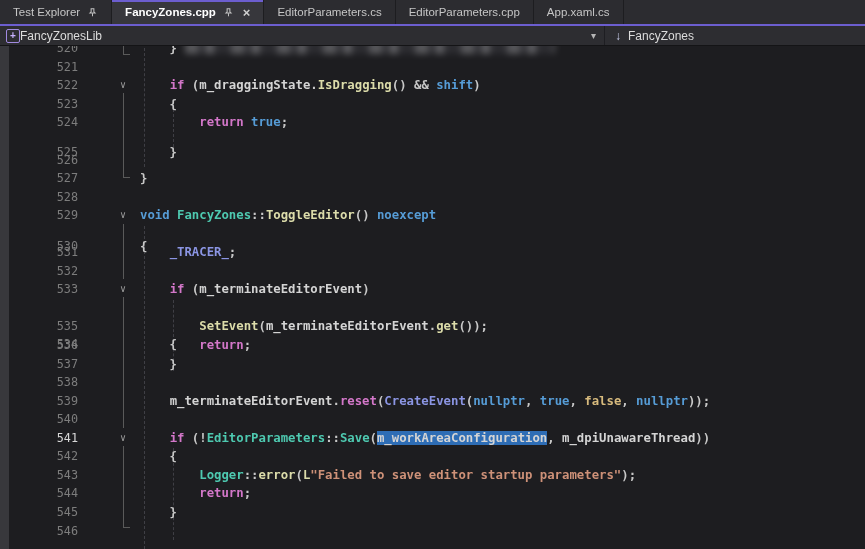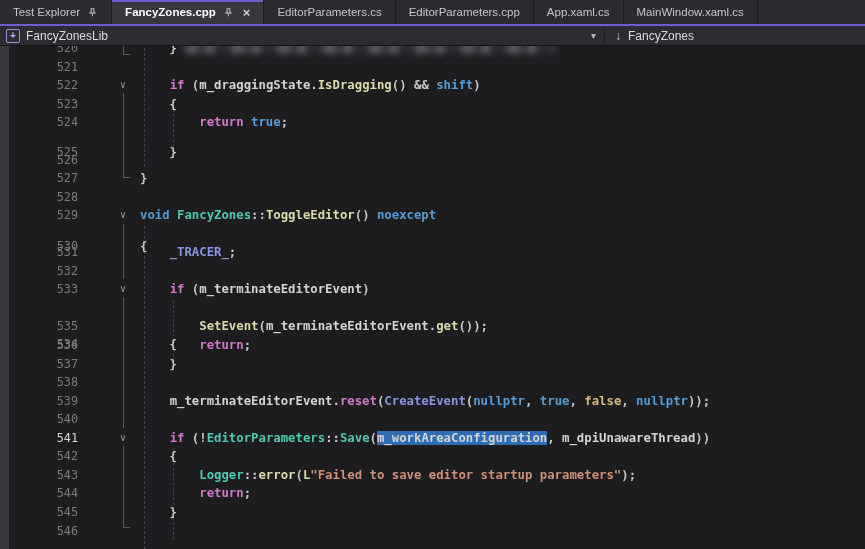--- a/index.html
+++ b/index.html
@@ -17,21 +17,21 @@
   .tab.active{background:#37373c;color:#ffffff;font-weight:bold;
        box-shadow:inset 0 2px 0 var(--accent);}
   .tab .close{font-size:13px;line-height:1;color:#d0d0d0;margin-left:2px;}
   .tab svg{display:block;}
   
   .navbar{position:absolute;left:0;top:26px;width:865px;height:20px;
           background:#2d2d31;display:flex;align-items:stretch;
           border-bottom:1px solid #141416;box-sizing:border-box;}
   .combo{display:flex;align-items:center;font-size:12px;color:#dcdcdc;cursor:default;}
   .combo.project{width:604px;padding-left:6px;box-sizing:border-box;}
-  .combo.project .lbl{flex:1;margin-left:6px;}
+  .combo.project .lbl{flex:1;}
   .chev{color:#b5b5b5;font-size:10px;margin-right:8px;}
   .proj-icon{width:12px;height:12px;border:1px solid #a18ae0;border-radius:2px;
              display:flex;align-items:center;justify-content:center;
              color:#c9b2ff;font-size:10px;line-height:1;font-weight:bold;}
   .vdiv{width:1px;background:#1e1e22;}
   .combo.member{padding-left:10px;gap:7px;}
   .down-arrow{color:#c9cdea;font-size:12px;}
   
   .editor{position:absolute;left:0;top:46px;width:865px;height:503px;
           background:#1d1d20;overflow:hidden;
@@ -79,23 +79,20 @@
       </div>
       <div class="tab">
         <span>EditorParameters.cs</span>
       </div>
       <div class="tab">
         <span>EditorParameters.cpp</span>
       </div>
       <div class="tab">
         <span>App.xaml.cs</span>
       </div>
-      <div class="tab">
-        <span>MainWindow.xaml.cs</span>
-      </div>
     </div>
 
   <div class="navbar">
     <div class="combo project">
       <span class="proj-icon">+</span>
       <span class="lbl">FancyZonesLib</span>
       <span class="chev">▾</span>
     </div>
     <div class="vdiv"></div>
     <div class="combo member">

